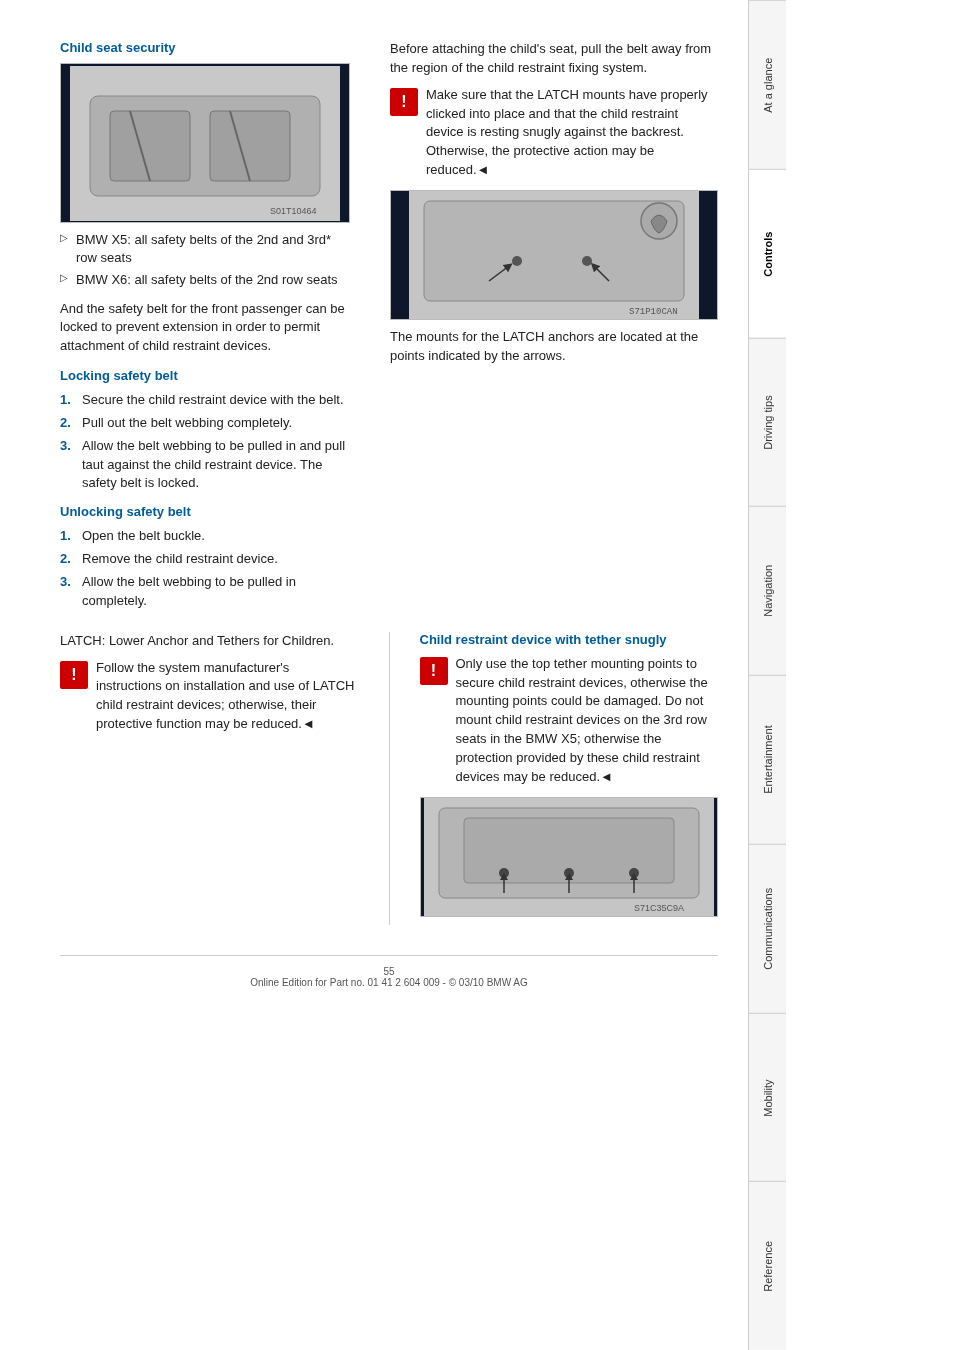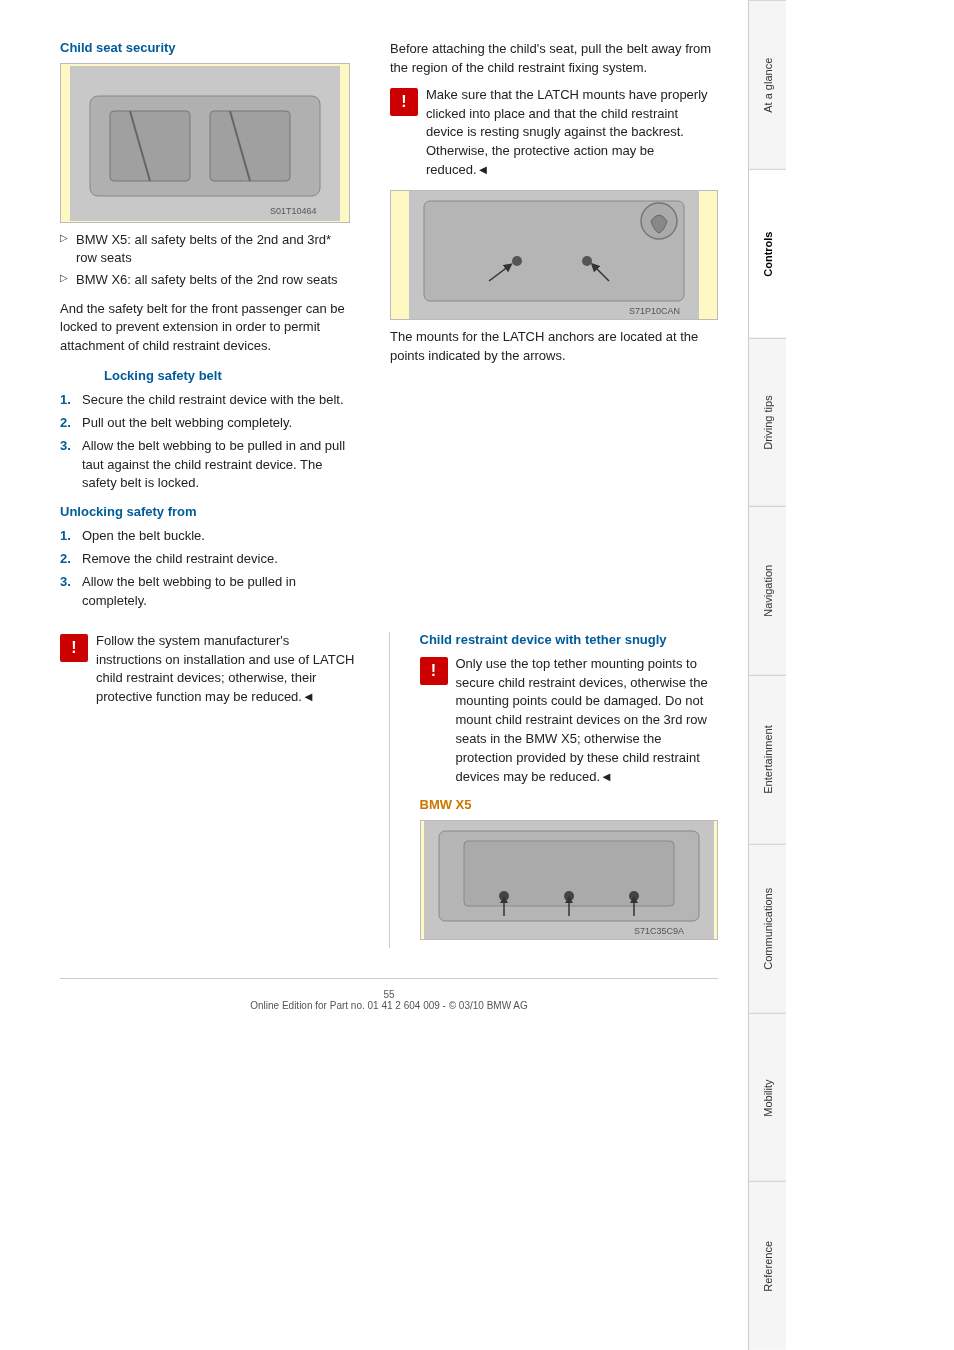--- a/index.html
+++ b/index.html
@@ -67,36 +67,37 @@
     .big-section-title {
       color: #005b99;
       font-weight: bold;
       font-size: 18px;
       margin-bottom: 8px;
       margin-top: 30px;
       line-height: 1.3;
     }
     .content-image {
       width: 100%;
-      background: #fef9c3;
+      background: #0f172a;
       border: 1px solid #bbb;
       margin-bottom: 8px;
       display: flex;
       align-items: center;
       justify-content: center;
       color: #888;
       font-size: 11px;
       position: relative;
       overflow: hidden;
     }
     .car-seat-img {
       height: 160px;
     }
     .latch-anchor-img {
       height: 130px;
+      font-family: Liberation Mono, monospace;
     }
     .bmw-x5-img {
       height: 120px;
     }
     p { margin-bottom: 8px; line-height: 1.45; }
     .bullet-list {
       margin: 6px 0 10px 0;
       padding: 0;
       list-style: none;
     }
@@ -209,28 +210,28 @@
         </div>
 
 
         <ul class="bullet-list">
           <li><span>BMW X5: all safety belts of the 2nd and 3rd* row seats</span></li>
           <li><span>BMW X6: all safety belts of the 2nd row seats</span></li>
         </ul>
 
         <p>And the safety belt for the front passenger can be locked to prevent extension in order to permit attachment of child restraint devices.</p>
 
-        <div class="section-title" style="margin-top:12px;margin-left:44px;">Locking safety belt</div>
+        <div class="section-title" style="margin-top:12px;">Locking safety belt</div>
         <ol class="numbered-list">
           <li><span class="num">1.</span><span>Secure the child restraint device with the belt.</span></li>
           <li><span class="num">2.</span><span>Pull out the belt webbing completely.</span></li>
           <li><span class="num">3.</span><span>Allow the belt webbing to be pulled in and pull taut against the child restraint device. The safety belt is locked.</span></li>
         </ol>
 
-        <div class="section-title" style="margin-top:10px;">Unlocking safety from</div>
+        <div class="section-title" style="margin-top:10px;">Unlocking safety belt</div>
         <ol class="numbered-list">
           <li><span class="num">1.</span><span>Open the belt buckle.</span></li>
           <li><span class="num">2.</span><span>Remove the child restraint device.</span></li>
           <li><span class="num">3.</span><span>Allow the belt webbing to be pulled in completely.</span></li>
         </ol>
       </div>
 
       <div class="right-col">
         <p>Before attaching the child's seat, pull the belt away from the region of the child restraint fixing system.</p>
 
@@ -264,36 +265,36 @@
         <p>The mounts for the LATCH anchors are located at the points indicated by the arrows.</p>
       </div>
 
     </div>
 
     <div class="full-width-section">
 
       <div class="two-col">
 
         <div class="col">
+          <p>LATCH: Lower Anchor and Tethers for Children.</p>
           <div class="warning-box">
             <div class="warning-icon">!</div>
             <div class="warning-text">Follow the system manufacturer's instructions on installation and use of LATCH child restraint devices; otherwise, their protective function may be reduced.◄</div>
           </div>
         </div>
 
         <div class="col-divider"></div>
 
         <div class="col">
           <div class="section-title">Child restraint device with tether snugly</div>
           <div class="warning-box">
             <div class="warning-icon">!</div>
             <div class="warning-text">Only use the top tether mounting points to secure child restraint devices, otherwise the mounting points could be damaged. Do not mount child restraint devices on the 3rd row seats in the BMW X5; otherwise the protection provided by these child restraint devices may be reduced.◄</div>
           </div>
 
-          <div class="section-title" style="margin-top:10px; color:#cc7700;">BMW X5</div>
 
           <div class="content-image bmw-x5-img">
             <svg width="290" height="118" viewBox="0 0 290 118" xmlns="http://www.w3.org/2000/svg">
               <rect width="290" height="118" fill="#c5c5c5"></rect>
               <rect x="15" y="10" width="260" height="90" rx="6" fill="#b5b5b5" stroke="#888" stroke-width="1"></rect>
 
               <rect x="40" y="20" width="210" height="65" rx="4" fill="#aaa" stroke="#888" stroke-width="1"></rect>
 
               <circle cx="80" cy="75" r="5" fill="#444"></circle>
               <circle cx="145" cy="75" r="5" fill="#444"></circle>

